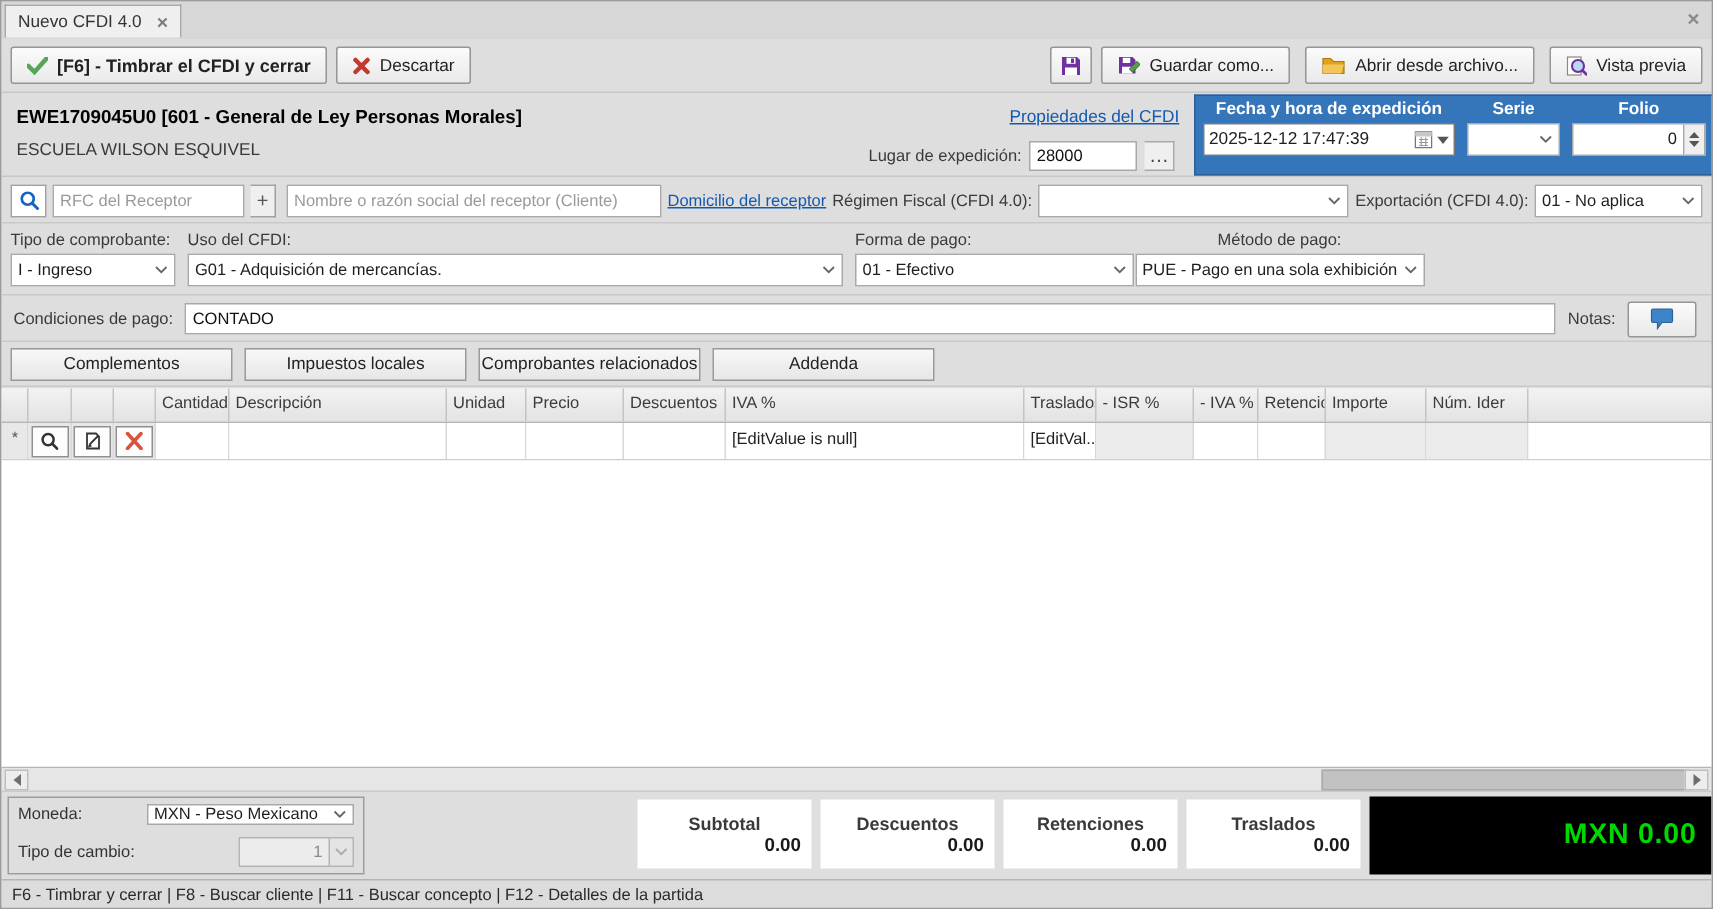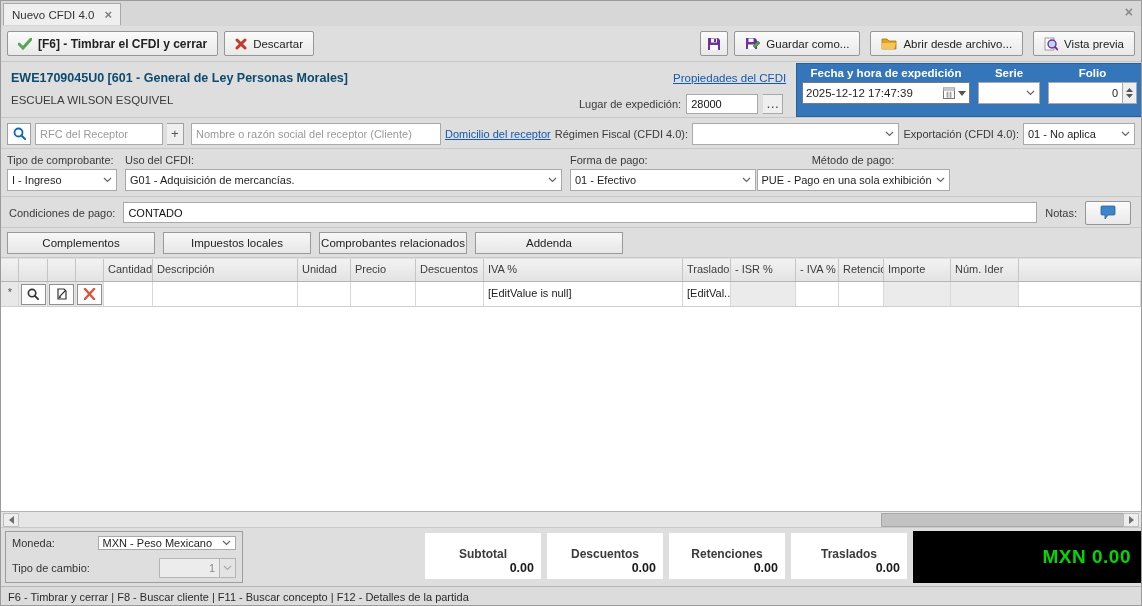--- a/index.html
+++ b/index.html
@@ -16,21 +16,21 @@
   
   .toolbar { position:absolute; left:0; top:25px; width:100%; height:36px; background:#dedede; border-bottom:1px solid #c6c6c6; display:flex; align-items:center; padding:0 6px; }
   .btn { display:inline-flex; align-items:center; gap:6px; height:25px; padding:0 10px; background:linear-gradient(#fbfbfb,#e9e9e9); border:1px solid #969696; border-radius:2px; font-size:11.5px; color:#222; cursor:default; white-space:nowrap; }
   .btn.bold { font-weight:bold; font-size:12px; }
   .btn.iconic { width:28px; padding:0; justify-content:center; }
   .sp6 { width:6px; } .sp10 { width:10px; }
   .tb-right { margin-left:auto; display:flex; align-items:center; }
 
   
   .header { position:absolute; left:0; top:62px; width:100%; height:55px; background:#dedede; border-bottom:1px solid #c6c6c6; }
-  .emisor-rfc { position:absolute; left:10px; top:8px; font-weight:bold; font-size:12.5px; color:#0c4a6e; }
+  .emisor-rfc { position:absolute; left:10px; top:8px; font-weight:bold; font-size:12.5px; color:#000000; }
   .emisor-nombre { position:absolute; left:10px; top:31px; font-size:11.5px; color:#3a3a3a; }
   .link { color:#1558b0; text-decoration:underline; cursor:pointer; }
   .prop-link { position:absolute; left:672px; top:9px; font-size:11.5px; }
   .lugar-row { position:absolute; left:578px; top:31px; display:flex; align-items:center; gap:5px; }
   .lugar-row label { color:#3a3a3a; }
   .field { height:20px; border:1px solid #a9a9a9; background:#fff; font-family:inherit; font-size:11px; padding:0 4px; color:#111; }
   .lugar-input { width:72px; }
   .dots-btn { width:20px; height:20px; background:#efefef; border:1px solid #a9a9a9; border-left:none; text-align:center; line-height:18px; color:#444; }
 
   .bluepanel { position:absolute; left:795px; top:0; width:347px; height:54px; background:#3575b9; border:1px solid #2a5f99; display:flex; padding:3px 5px 5px 5px; gap:8px; }
@@ -99,21 +99,21 @@
   .footer { position:absolute; left:0; top:528px; width:100%; height:57px; background:#dedede; }
   .moneybox { position:absolute; left:4px; top:2px; width:238px; height:52px; border:1px solid #9d9d9d; padding:4px 6px; display:flex; flex-direction:column; justify-content:space-between; }
   .mrow { display:flex; align-items:center; }
   .mrow .lbl { width:88px; color:#333; }
   .moneda-combo { width:142px; height:14px; }
   .tc-spin { width:80px; height:20px; display:flex; margin-left:62px; }
   .tc-spin .num { flex:1; background:#ececec; border:1px solid #b5b5b5; color:#8a8a8a; text-align:right; padding:0 4px; line-height:18px; }
   .tc-spin .dd { width:16px; background:#e4e4e4; border:1px solid #b5b5b5; border-left:none; display:flex; align-items:center; justify-content:center; }
 
   .totals { position:absolute; left:424px; top:2px; right:0; height:52px; display:flex; }
-  .tbox { width:116px; height:46px; margin-top:2px; margin-right:6px; background:#fff; padding:4px 7px; display:flex; flex-direction:column; justify-content:flex-end; }
+  .tbox { width:116px; height:46px; margin-top:2px; margin-right:6px; background:#fff; padding:4px 7px; display:flex; flex-direction:column; justify-content:center; }
   .tbox .tl { font-weight:bold; font-size:12px; color:#3a3a3a; text-align:center; }
   .tbox .tv { font-weight:bold; font-size:12.5px; color:#1a1a1a; text-align:right; }
   .grandbox { flex:1; height:52px; margin-top:0; background:#000; display:flex; align-items:center; justify-content:flex-end; padding:0 10px; }
   .grand { color:#00d800; font-weight:bold; font-size:19px; letter-spacing:0.5px; }
 
   
   .statusbar { position:absolute; left:0; top:585px; width:100%; height:20px; background:#dcdcdc; border-top:1px solid #b5b5b5; display:flex; align-items:center; padding:0 7px; color:#2a2a2a; }
 
   input::placeholder { color:#9a9a9a; }
   svg { display:block; }

